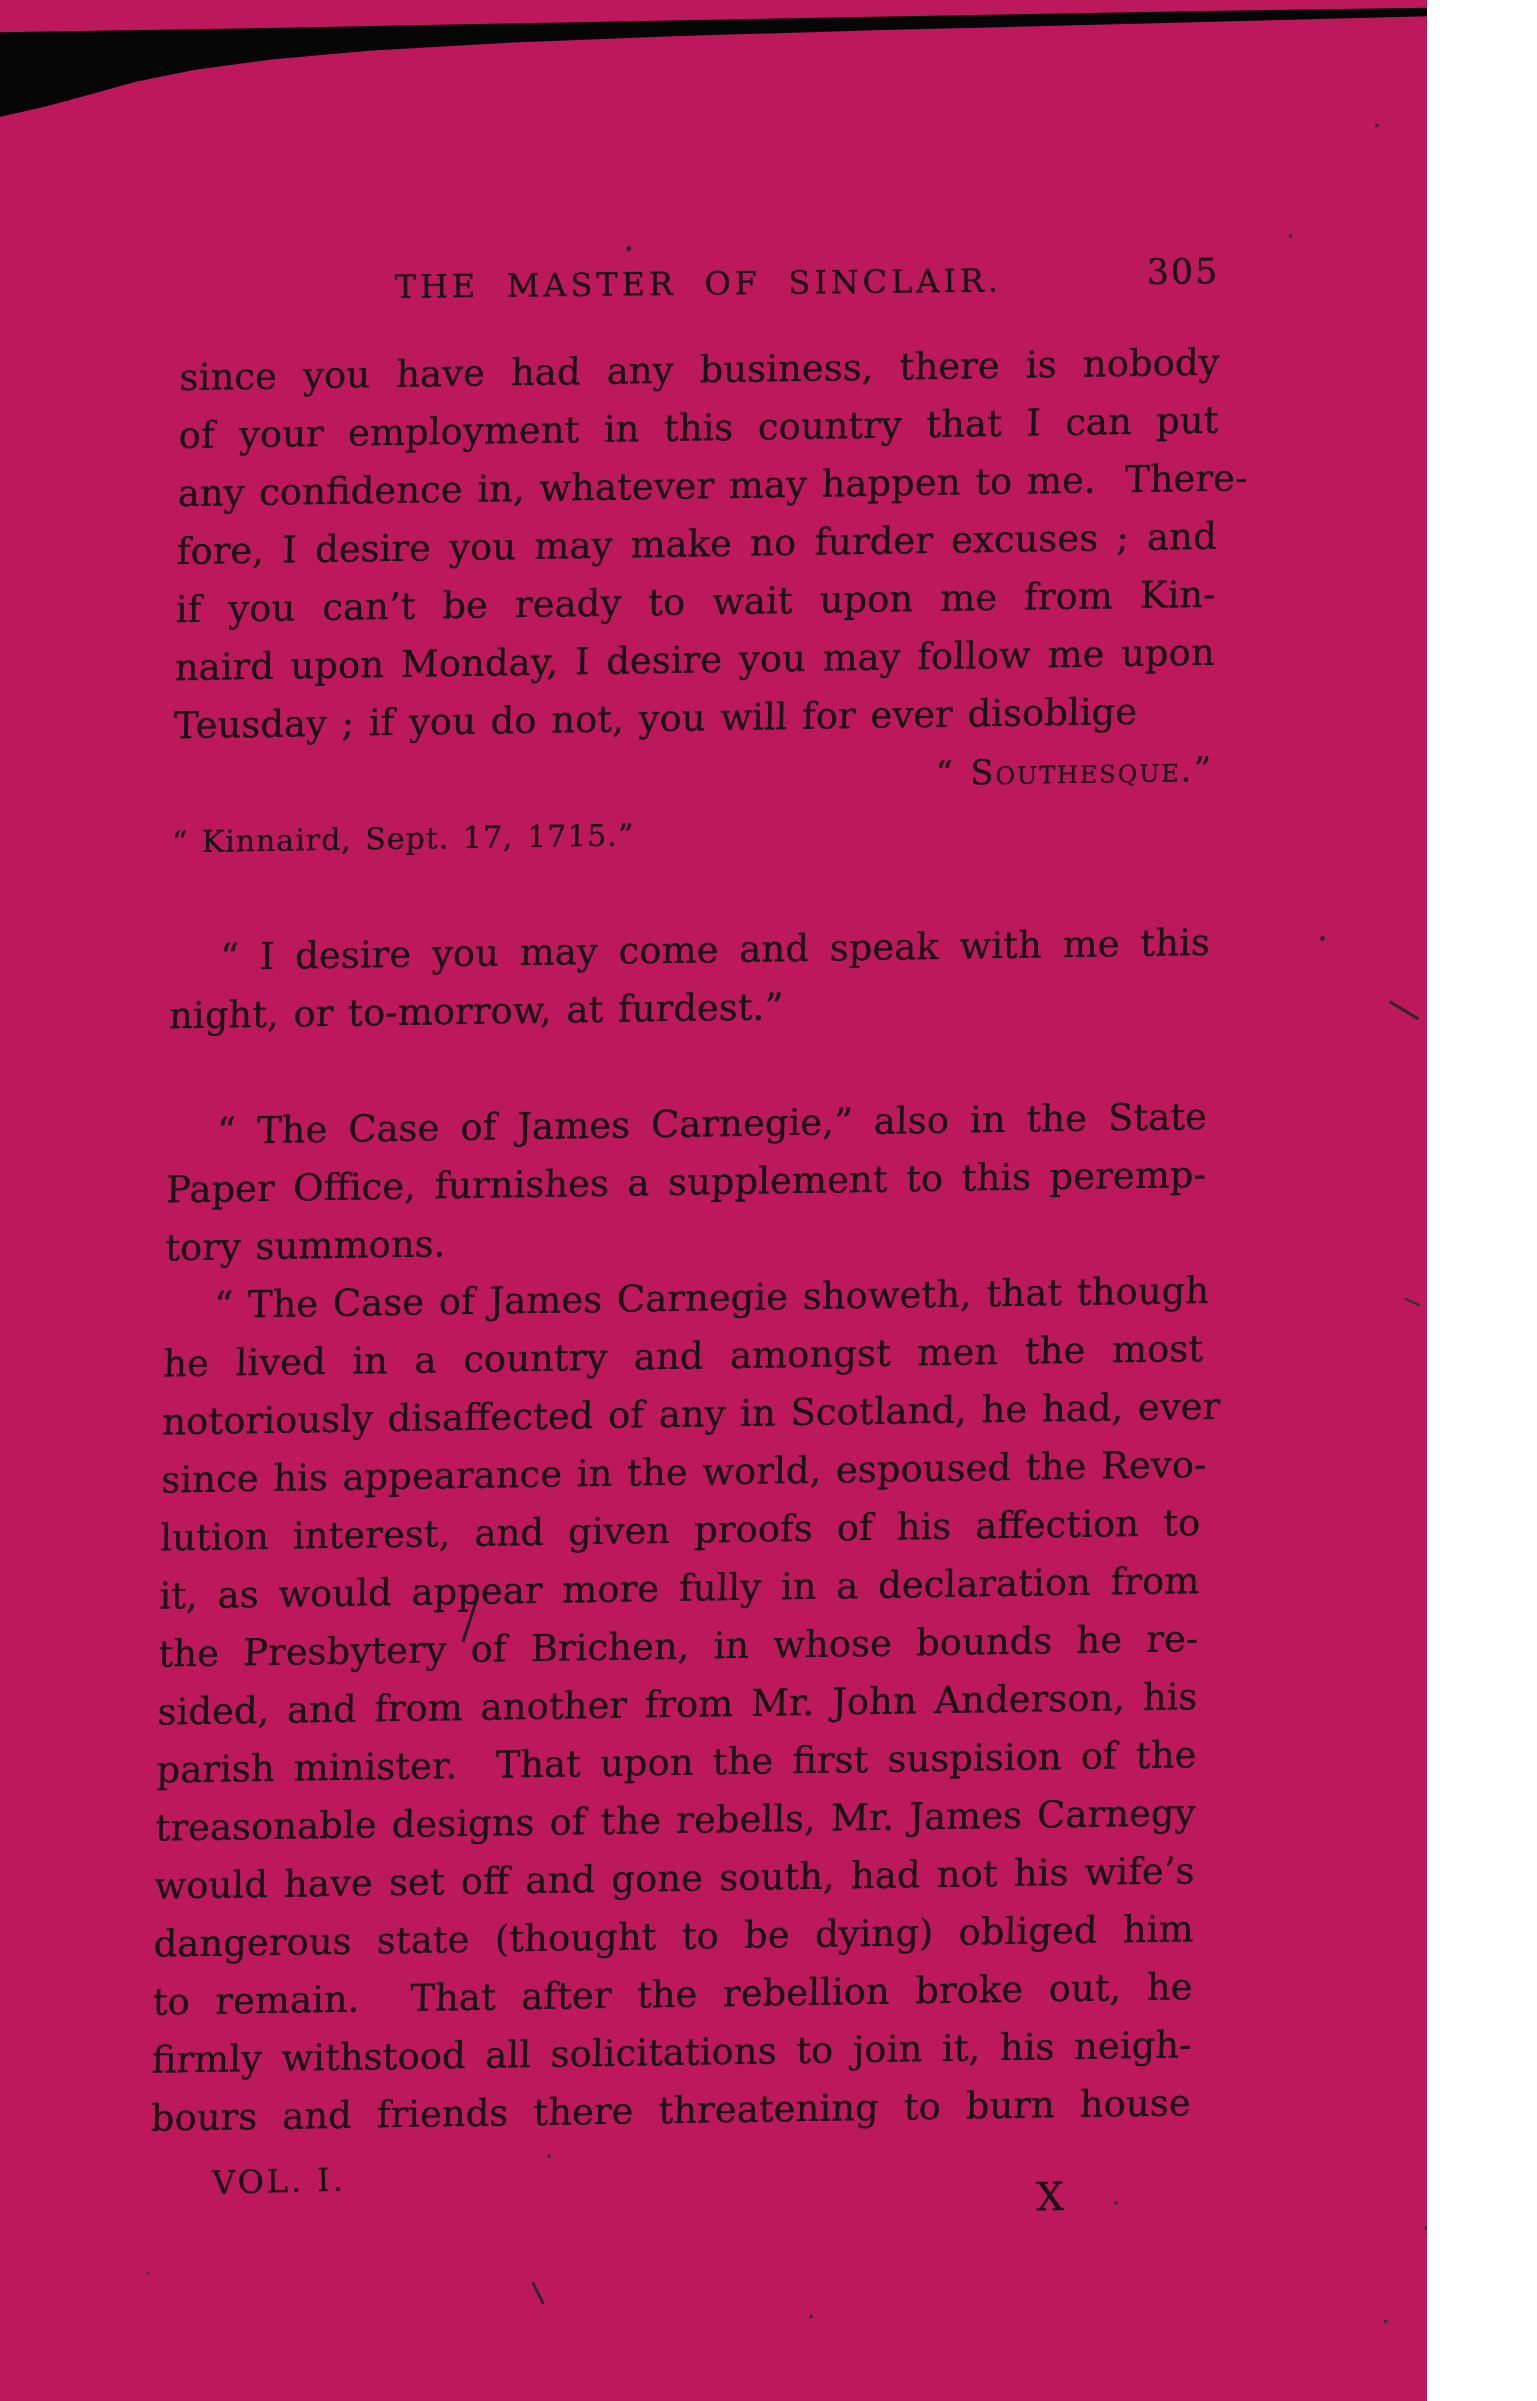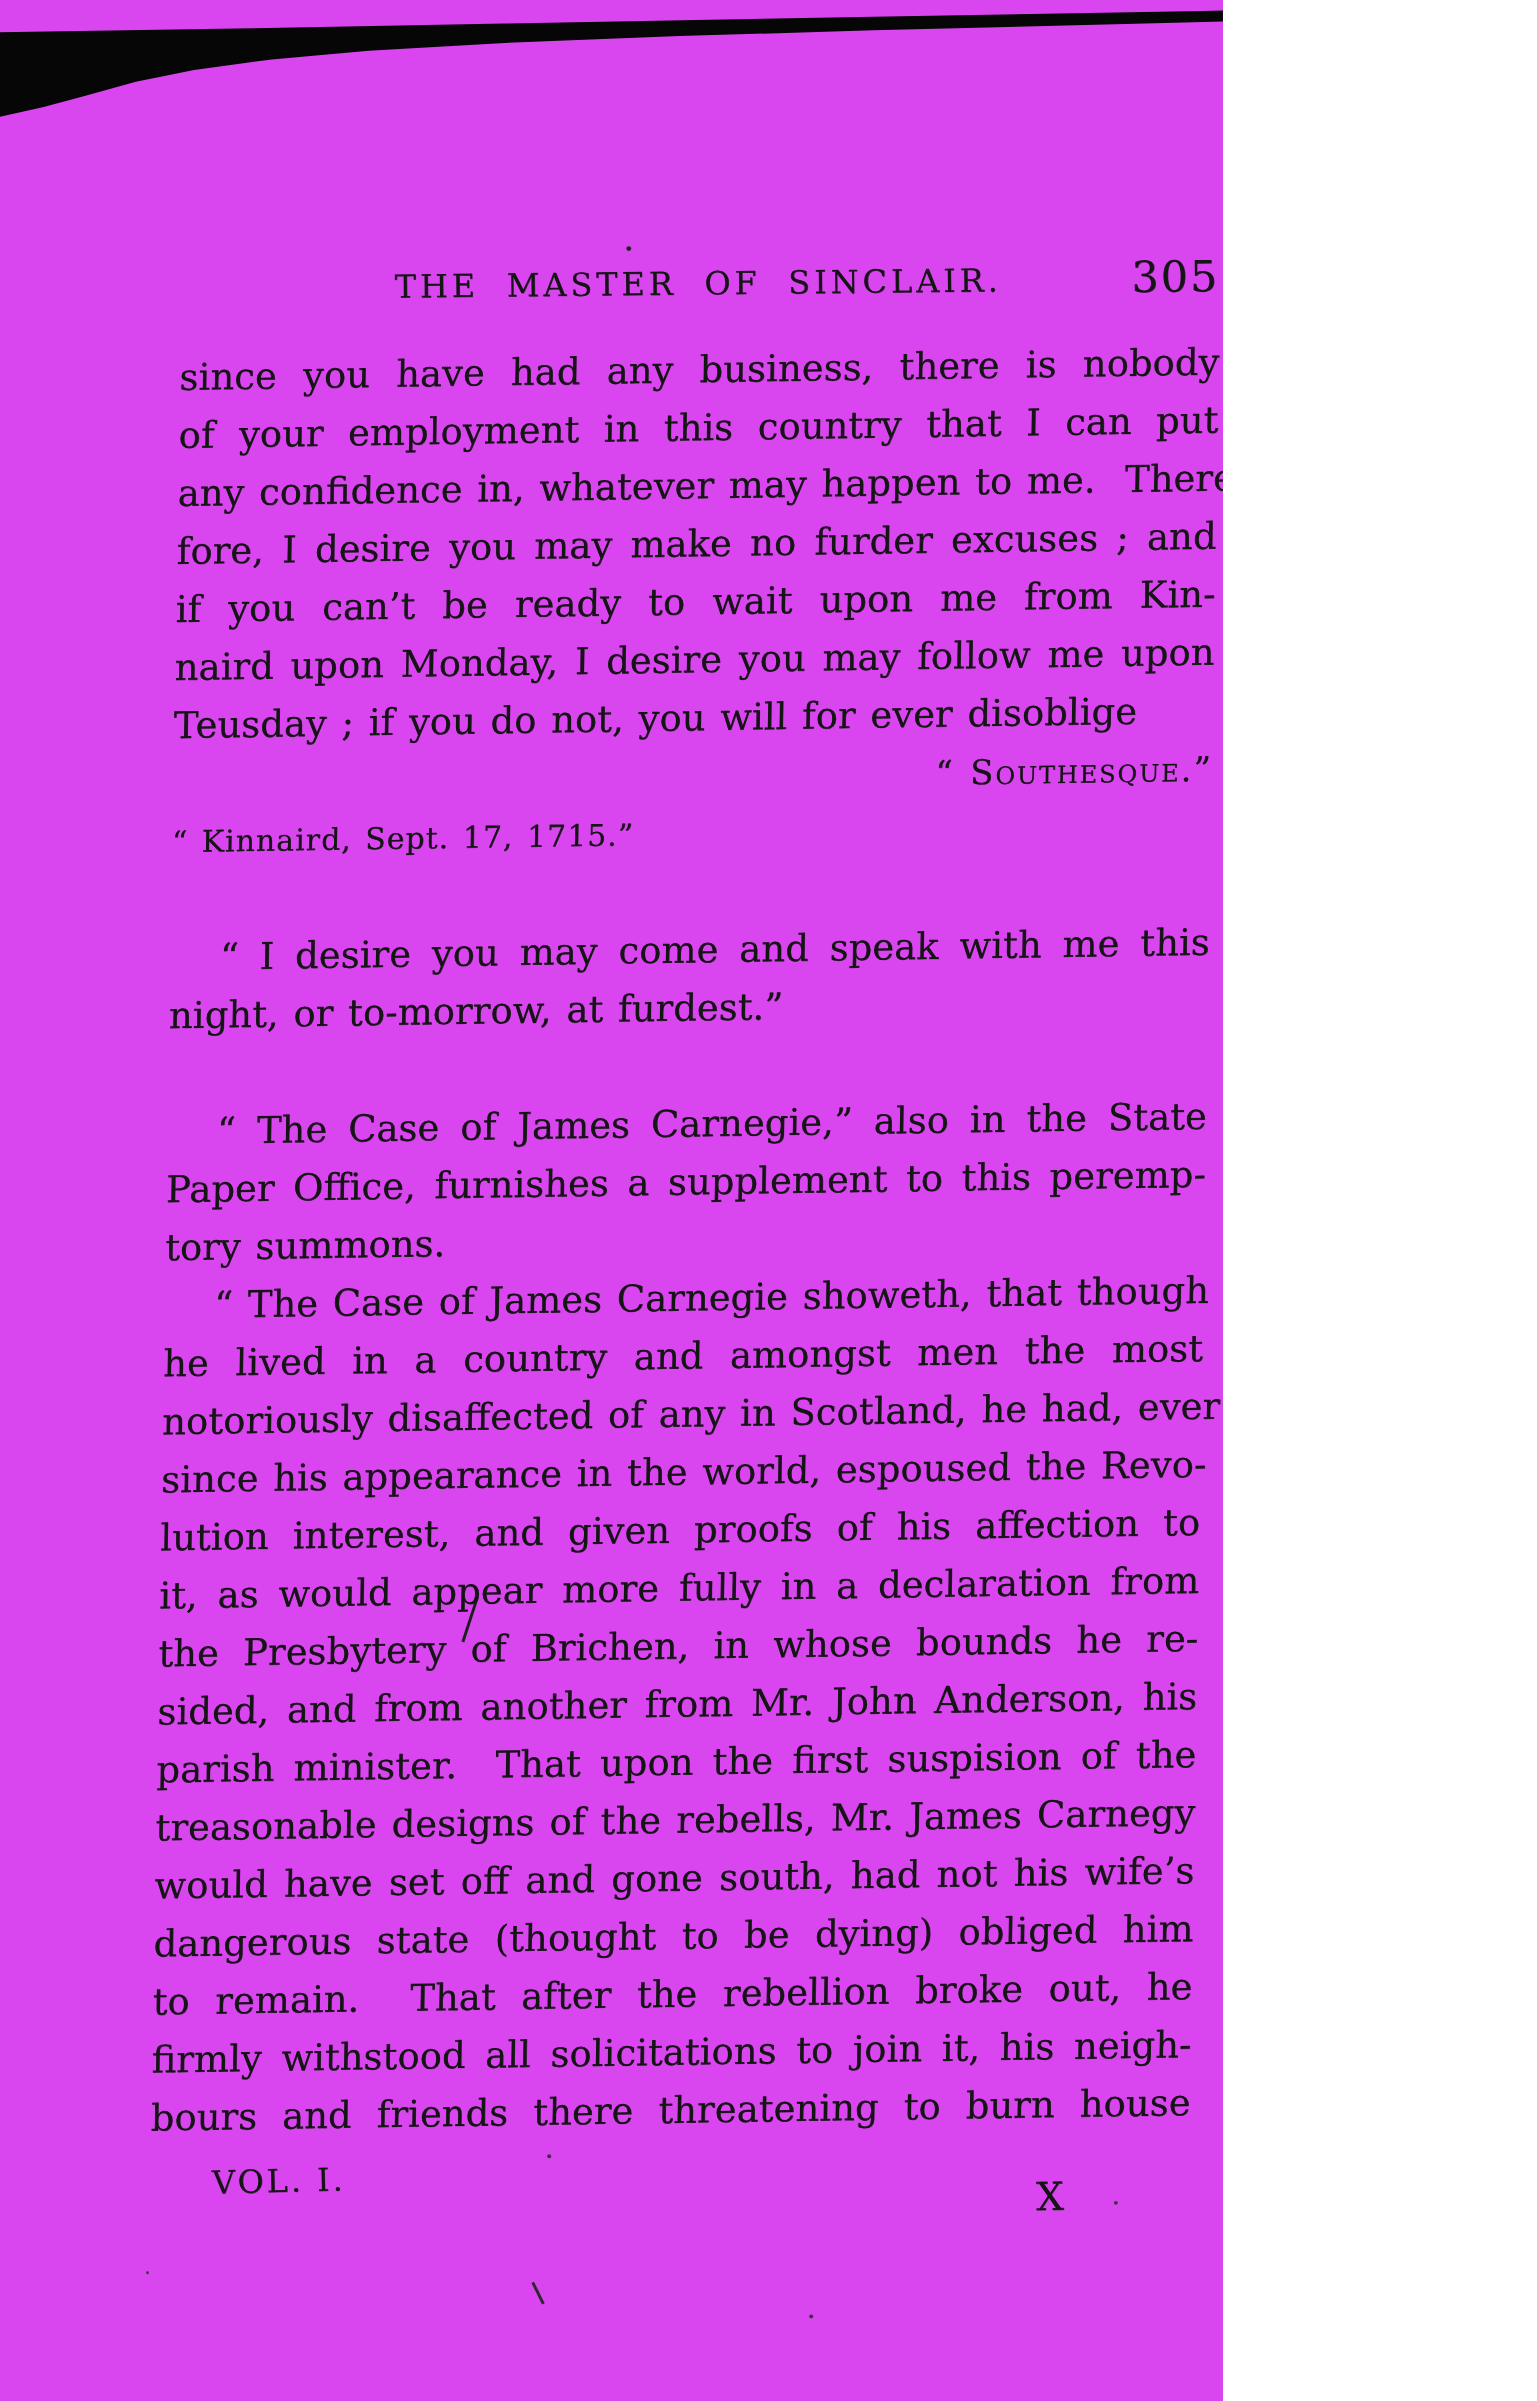--- a/index.html
+++ b/index.html
@@ -1,24 +1,24 @@
 <!DOCTYPE html>
 <html><head>
 <meta charset="utf-8">
 <style>
   html,body{margin:0;padding:0;background:#ffffff;}
-  .page{position:relative;width:1223px;height:2402px;background:#d946ef;overflow:hidden;
+  .page{position:relative;width:1427px;height:2402px;background:#be185d;overflow:hidden;
         font-family:"DejaVu Serif", serif;color:#151515;}
   .artifacts{position:absolute;left:0;top:0;width:1537px;height:2402px;pointer-events:none;}
   .header-row{position:absolute;left:177px;top:270px;width:1042px;height:58px;
               transform:rotate(-0.6deg);transform-origin:0 0;}
   .running-title{position:absolute;left:0;top:0;width:100%;text-align:center;
                  font-size:32px;letter-spacing:3.9px;word-spacing:13.6px;
                  text-shadow:0.4px 0.4px 0.6px rgba(0,0,0,0.55);}
-  .page-number{position:absolute;right:0;top:-7.8px;font-size:43px;letter-spacing:1.9px;
+  .page-number{position:absolute;right:0;top:-7.8px;font-size:35px;letter-spacing:1.9px;
                text-shadow:0.4px 0.4px 0.6px rgba(0,0,0,0.55);}
   .column{position:absolute;left:180px;top:349px;width:1040px;
           transform:rotate(-0.85deg) skewX(-1.8deg);transform-origin:0 0;
           font-size:37px;text-shadow:0.3px 0.3px 0.6px rgba(0,0,0,0.55);}
   .line{height:58px;line-height:58px;white-space:pre;overflow:visible;
         text-align:justify;text-align-last:justify;word-spacing:2.9px;}
   .line.endpara{text-align:left;text-align-last:left;}
   .line.indent{padding-left:50px;}
   .line.gap-top{margin-top:58px;}
   .line.sig{text-align:right;text-align-last:right;font-variant:small-caps;

